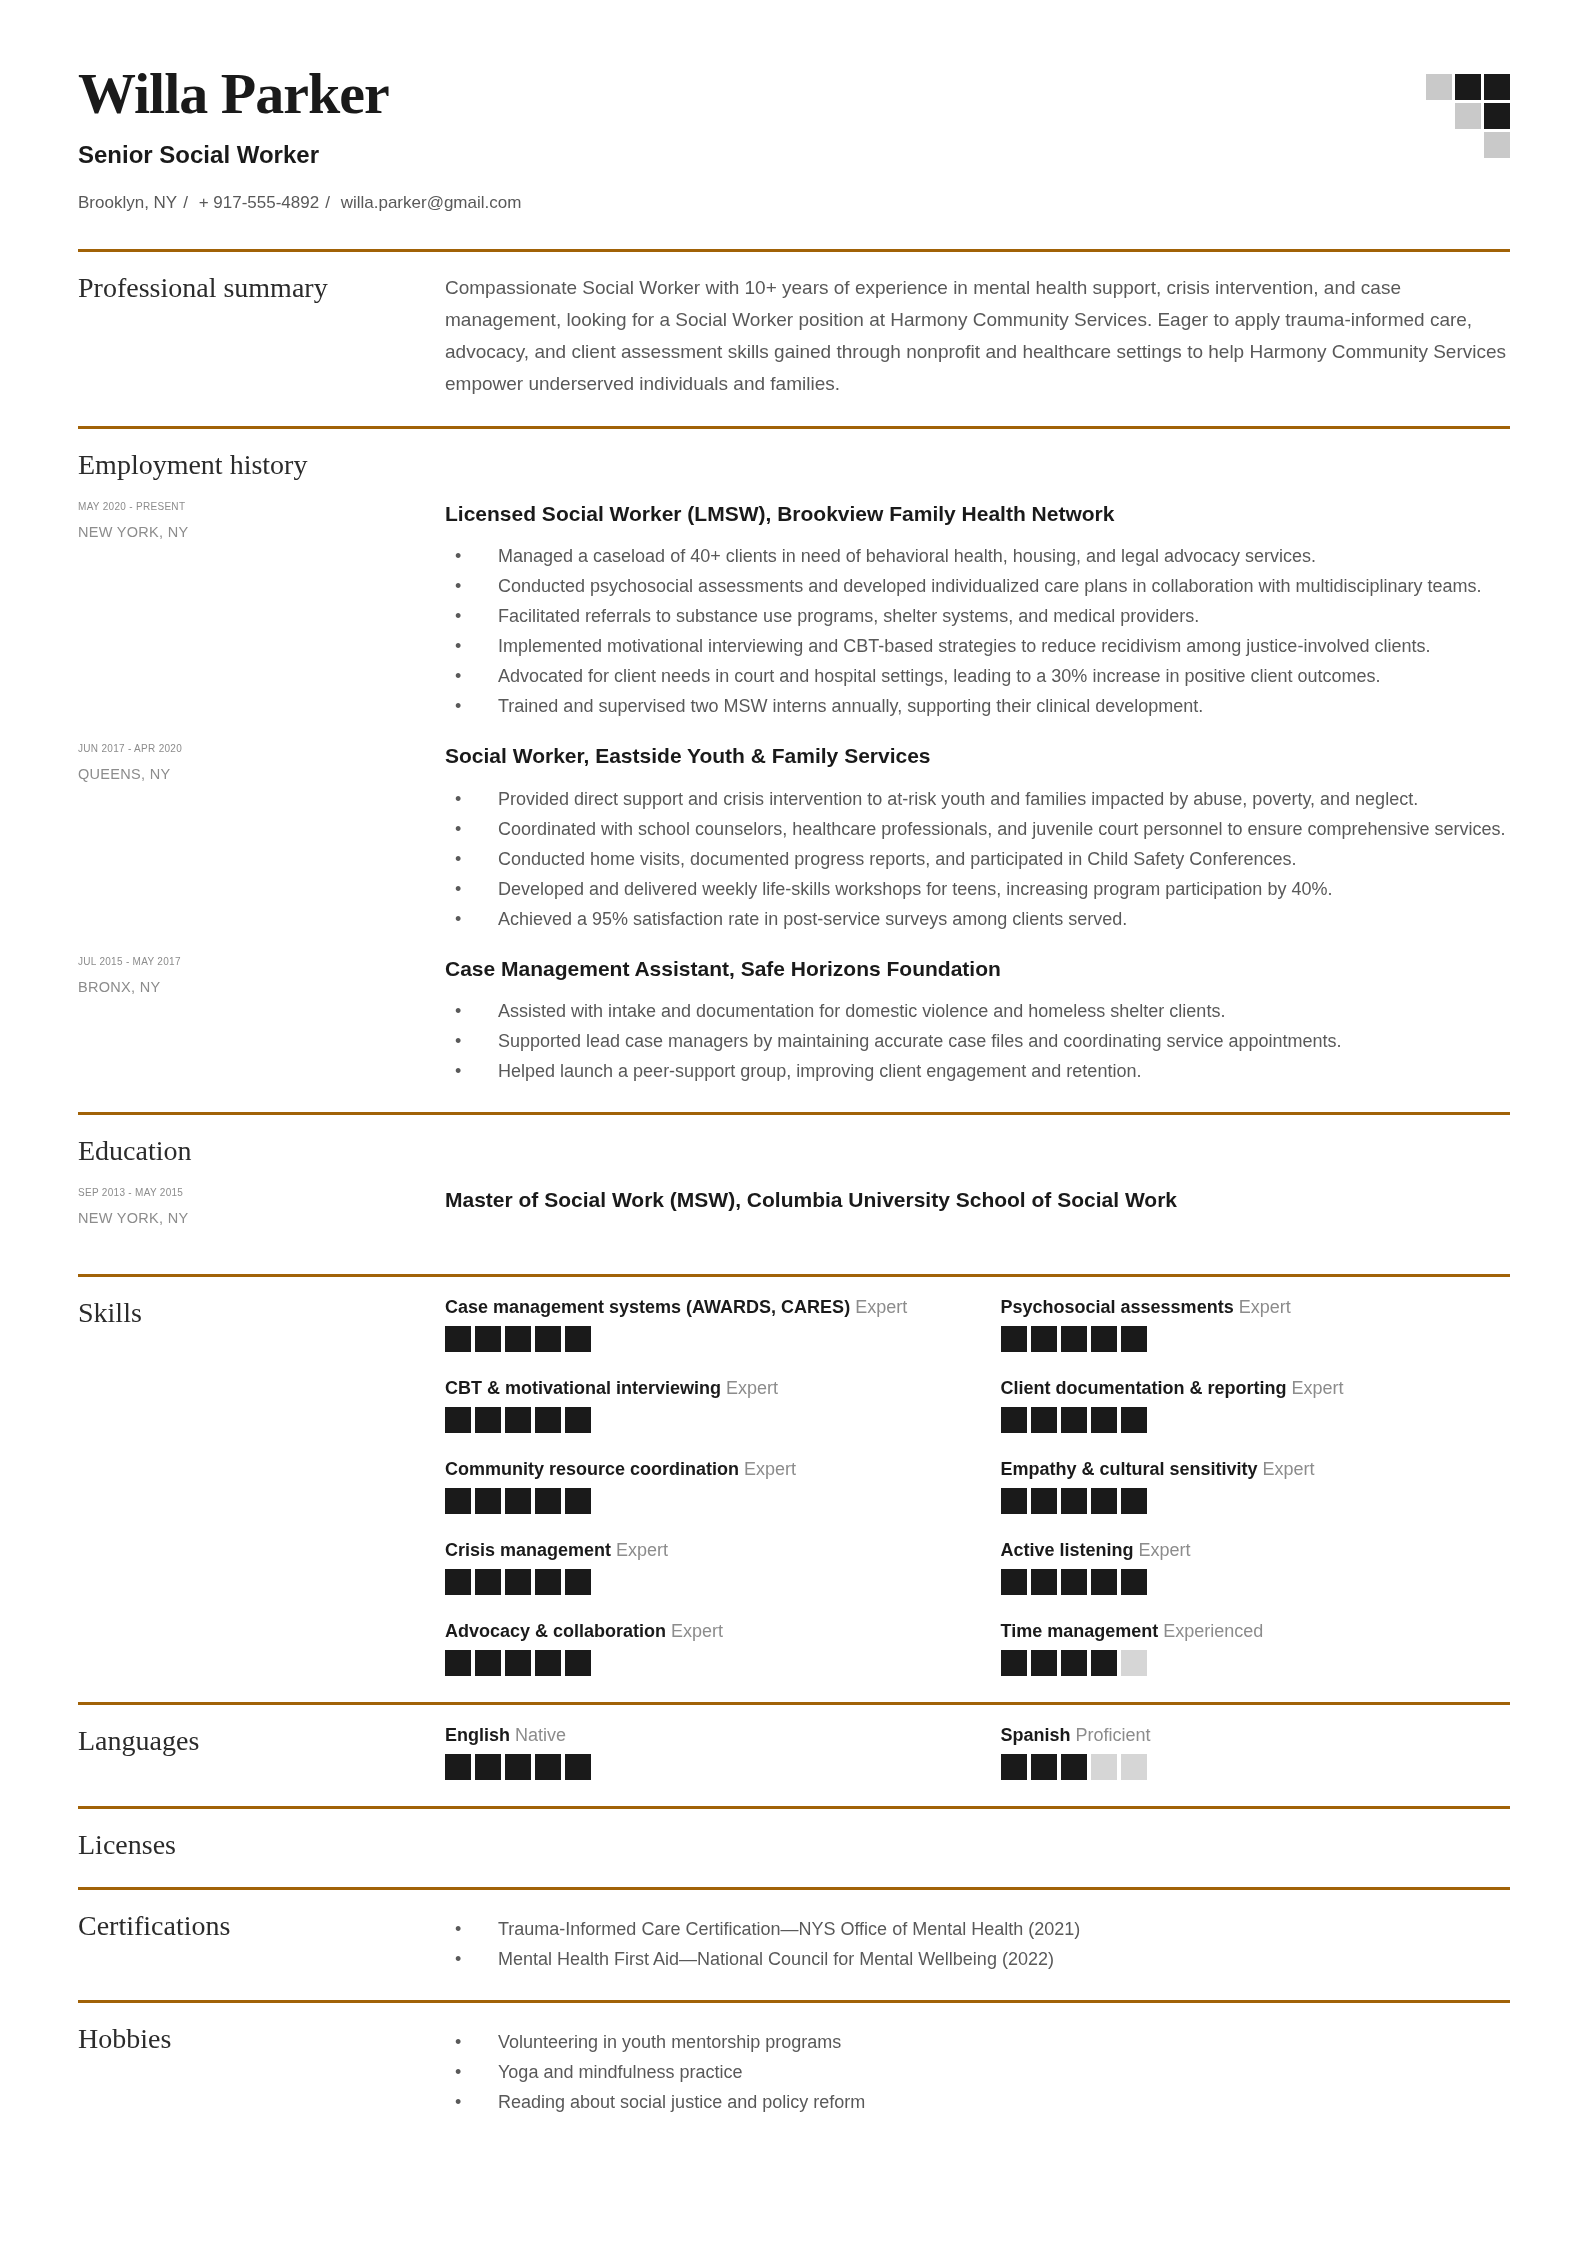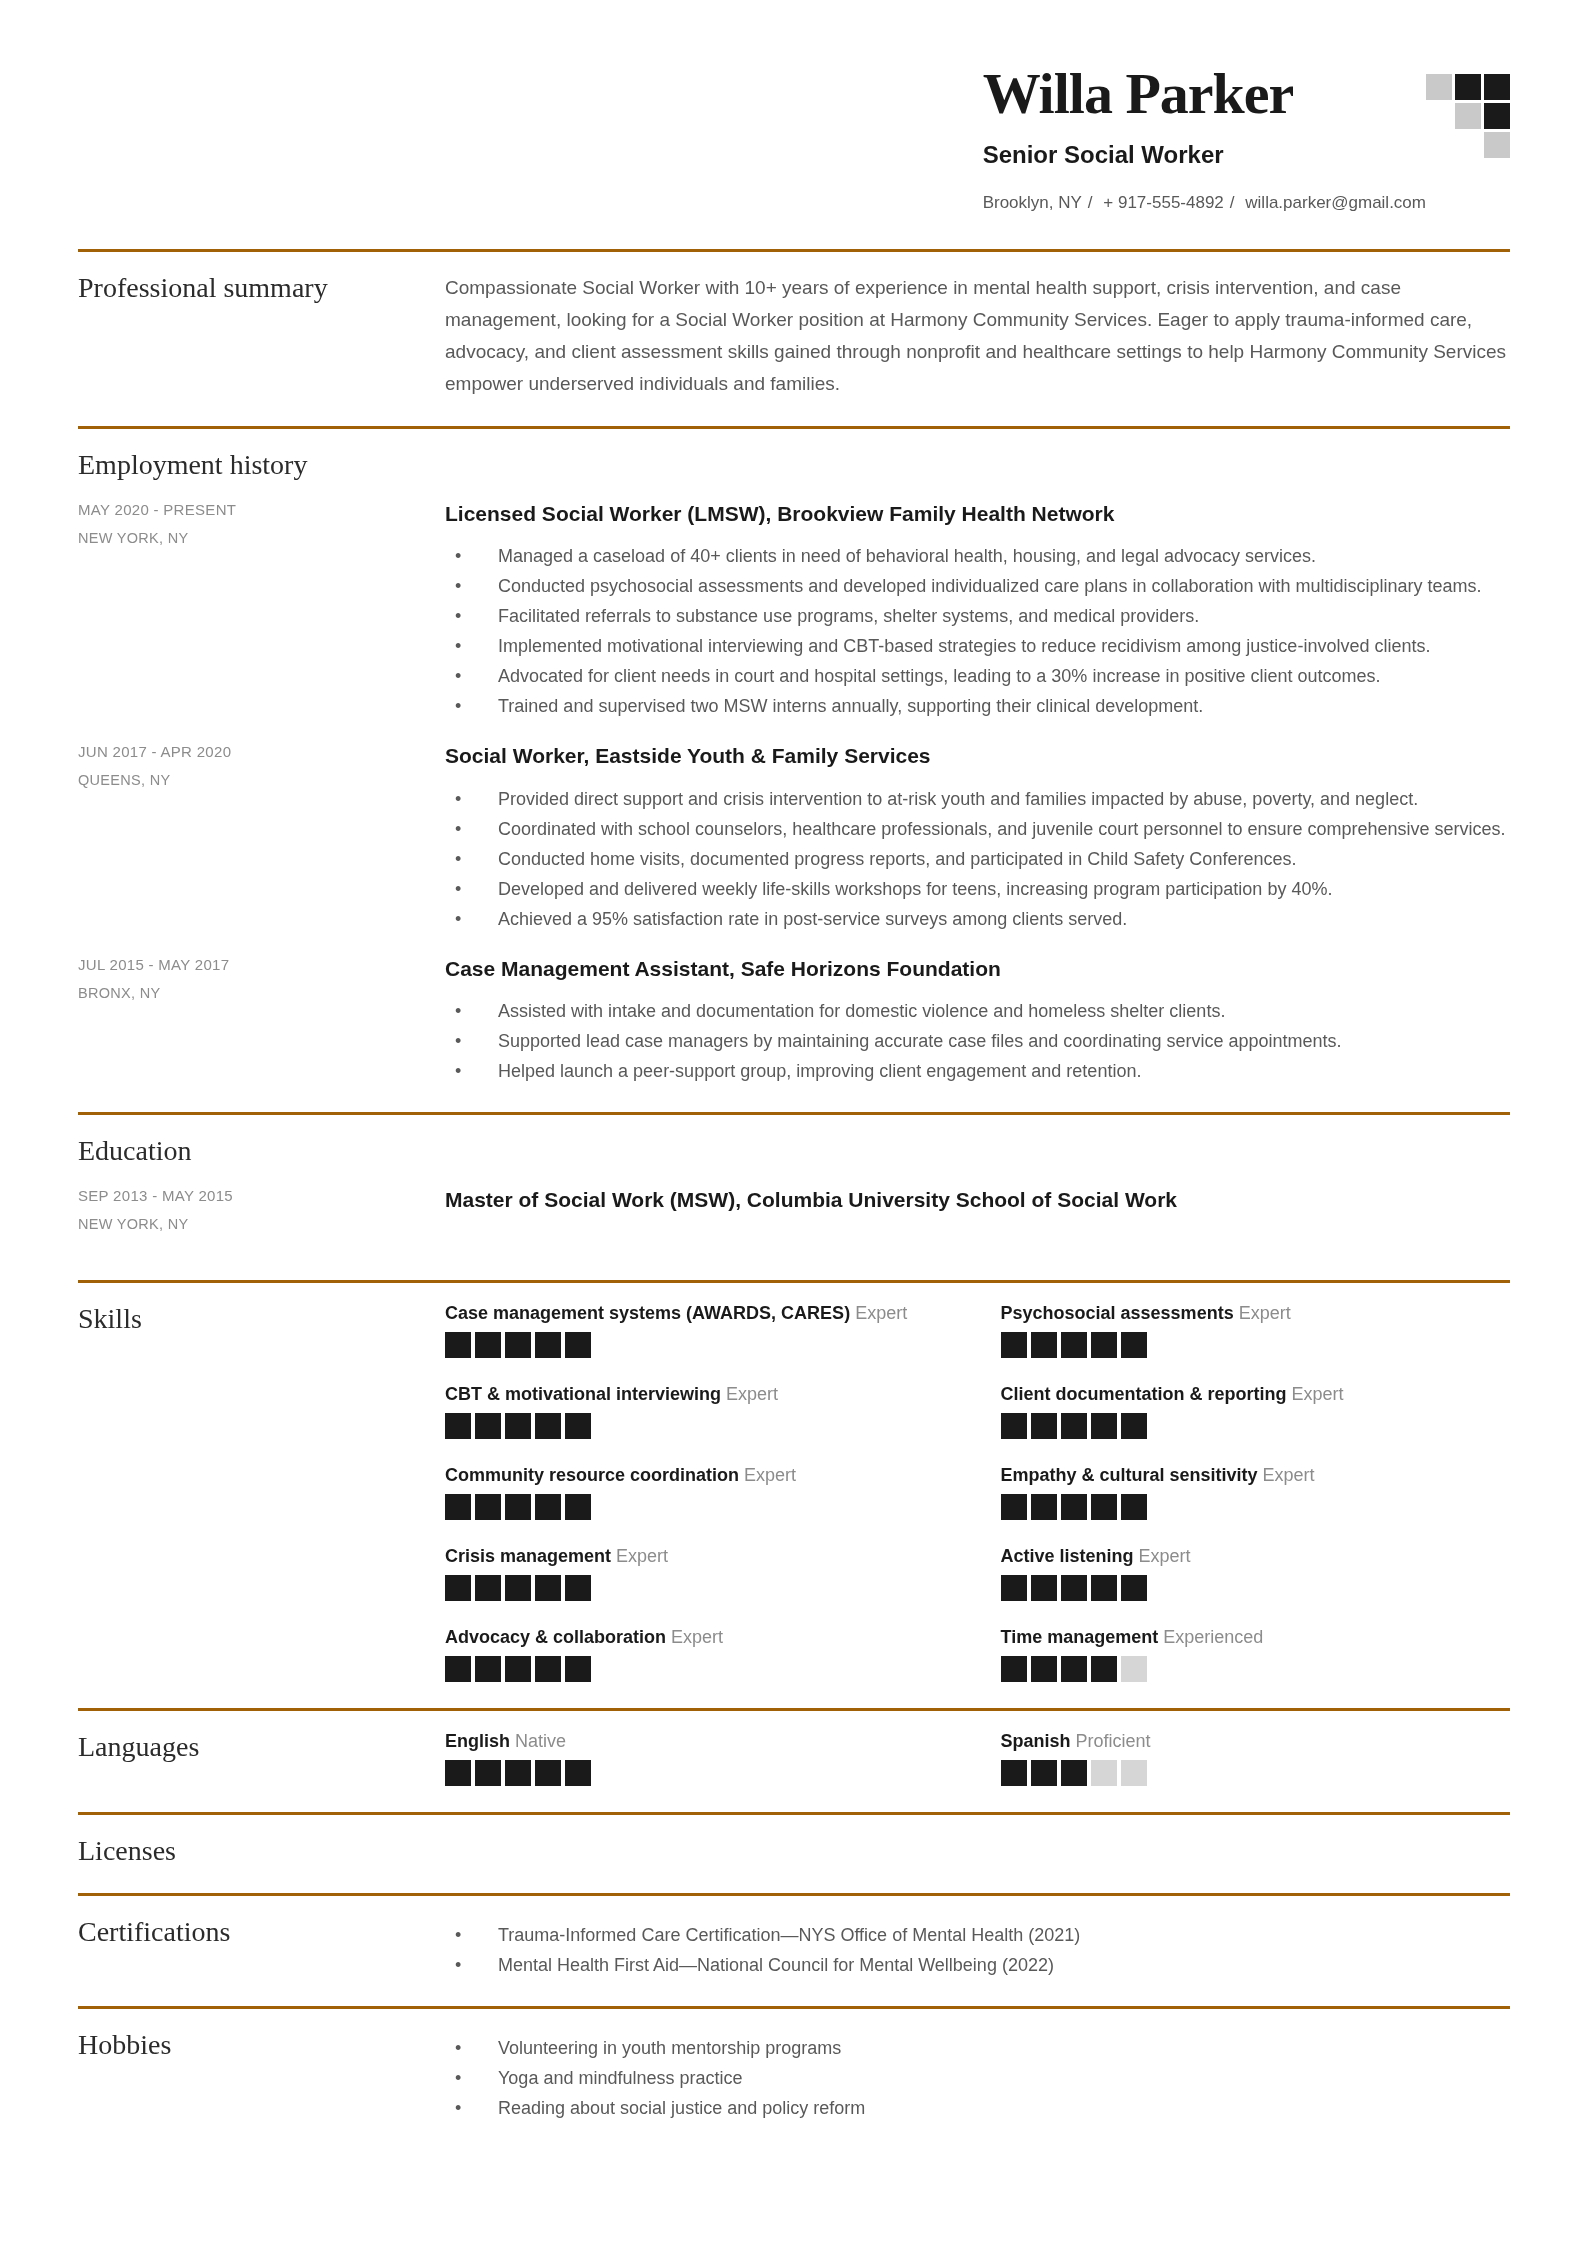--- a/index.html
+++ b/index.html
@@ -6,21 +6,21 @@
   html,body { background:#ffffff; }
   body {
     width:1588px; height:2244px;
     font-family:"Liberation Sans", sans-serif;
     color:#595959;
     overflow:hidden;
   }
   .page { width:1588px; height:2244px; padding:0 78px; background:#fff; }
 
   
-  .header { display:flex; justify-content:flex-end; align-items:flex-start; padding-top:64px; }
+  .header { display:flex; justify-content:space-between; align-items:flex-start; padding-top:64px; }
   .name {
     font-family:"Liberation Serif", serif;
     font-size:58px; font-weight:700; color:#1a1a1a; letter-spacing:-1px; line-height:1.05;
   }
   .subtitle { font-size:24px; font-weight:700; color:#1a1a1a; margin-top:16px; }
   .contact { font-size:17px; color:#595959; margin-top:24px; }
   .contact .sep { color:#595959; padding:0 6px; }
 
   .logo { display:grid; grid-template-columns:repeat(3,26px); grid-template-rows:repeat(3,26px); gap:3px; margin-top:10px; }
   .logo .cell { width:26px; height:26px; }
@@ -29,21 +29,21 @@
   .logo .none { background:transparent; }
 
   
   .section { border-top:3px solid #a16207; padding:20px 0 26px 0; }
   .header-block { padding-bottom:36px; }
   .srow { display:grid; grid-template-columns:367px 1fr; }
   .section-title {
     font-family:"Liberation Serif", serif;
     font-size:28px; color:#2b2b2b; font-weight:400; line-height:1.15;
   }
-  .dates { font-size:15px; color:#8c8c8c; letter-spacing:.3px; margin-bottom:12px; }
+  .dates { font-size:10px; color:#8c8c8c; letter-spacing:.3px; margin-bottom:12px; }
   .loc   { font-size:14.5px; color:#8c8c8c; letter-spacing:.3px; }
 
   .summary-text { font-size:19px; line-height:32px; color:#595959; }
 
   .item-title { font-size:21px; font-weight:700; color:#1a1a1a; line-height:1.25; }
 
   .bullets { list-style:none; margin-top:14px; }
   .bullets li { position:relative; padding-left:53px; font-size:18px; line-height:30px; color:#595959; }
   .bullets li::before { content:"•"; position:absolute; left:10px; color:#595959; }
 

